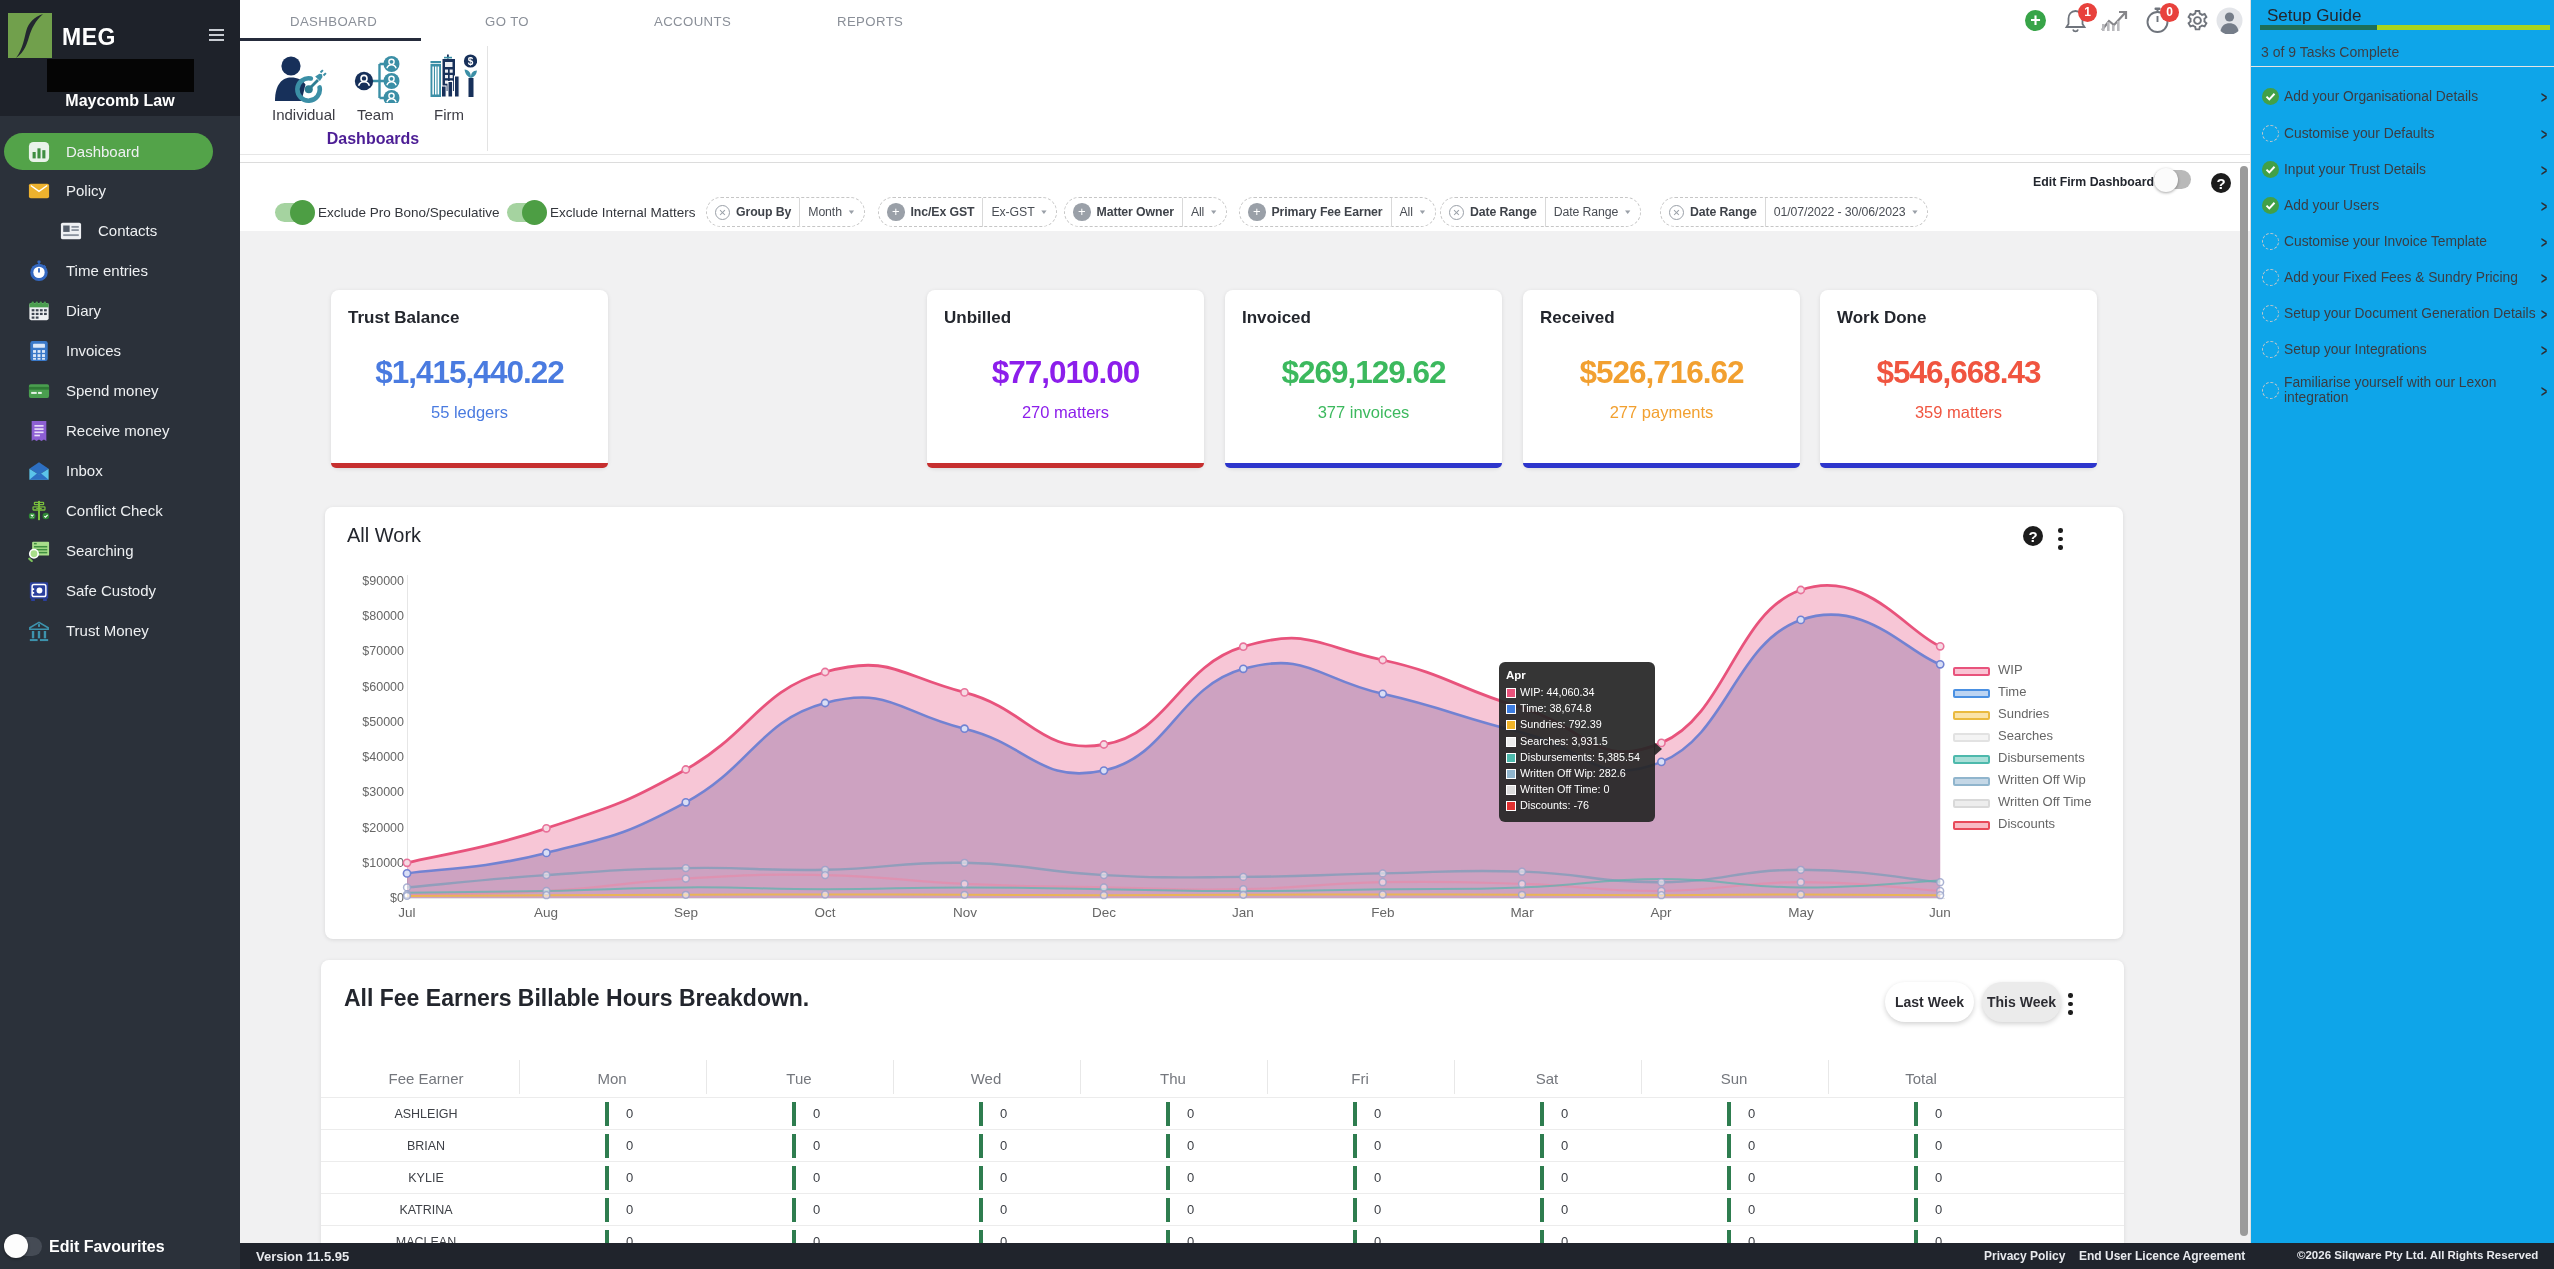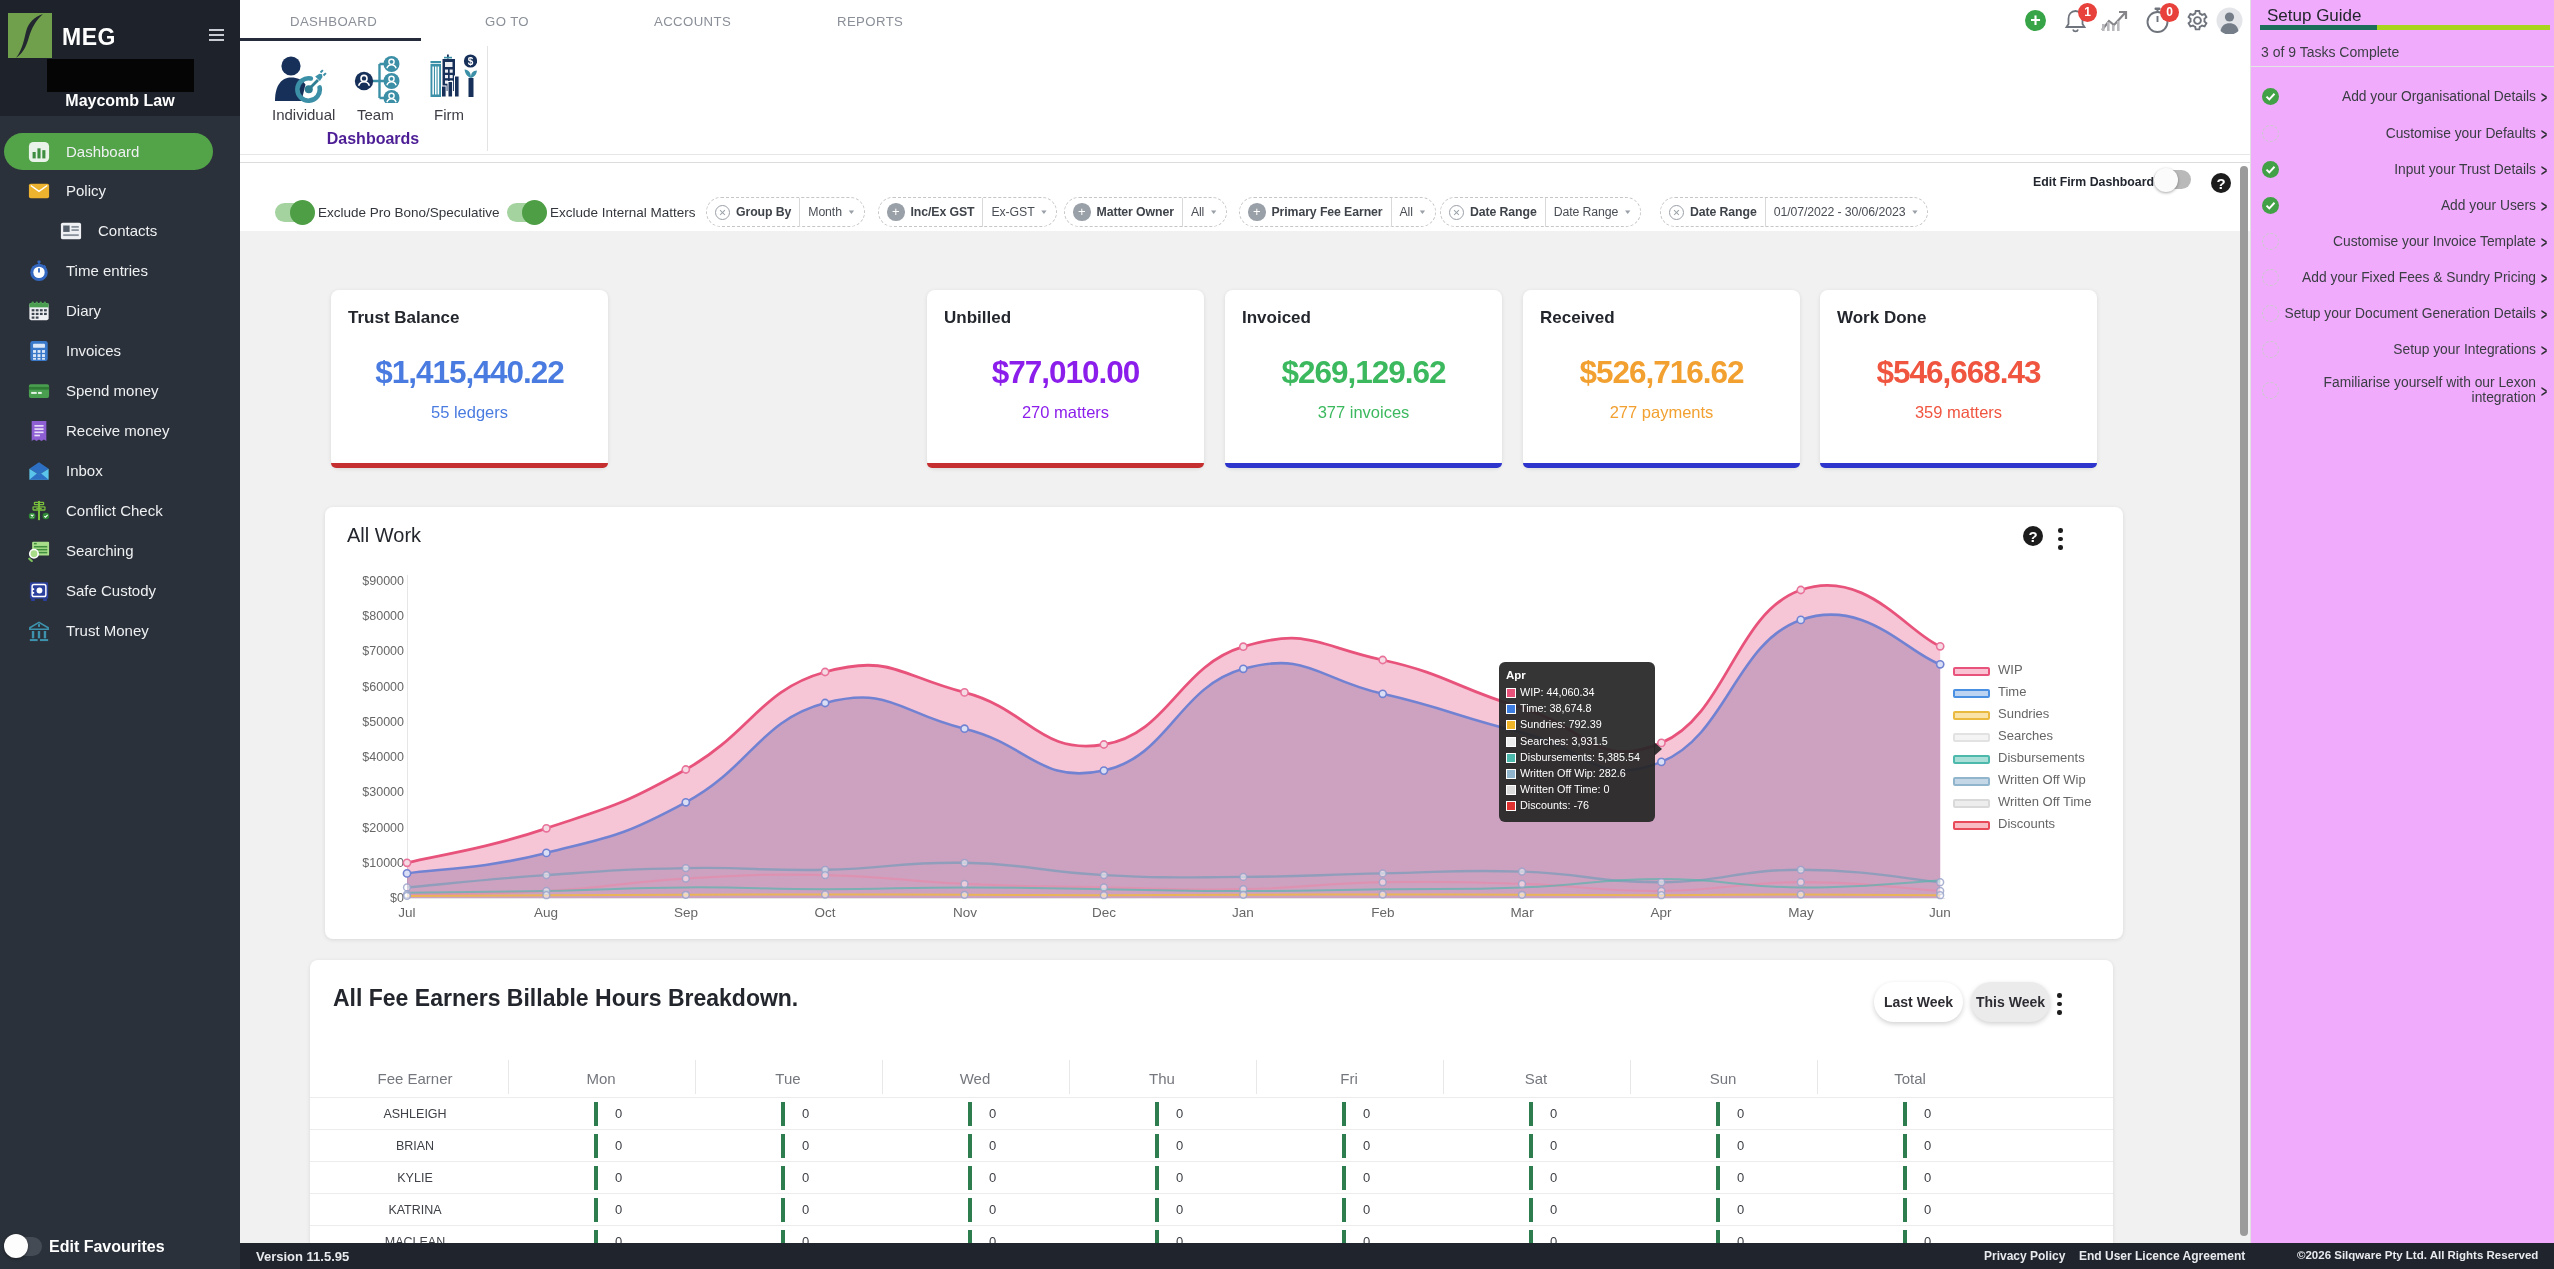--- a/index.html
+++ b/index.html
@@ -70,33 +70,33 @@
 .kebab i { display:block; width:4.5px; height:4.5px; background:#1c1c1c; border-radius:50%; margin-bottom:4px; }
 .lgrow { position:absolute; left:1628px; font-size:13px; color:#666; height:15px; line-height:15px; }
 .lgrow .sw { display:inline-block; width:37px; height:9px; border:2.5px solid; border-radius:2px; vertical-align:-2px; margin-right:8px; }
 #tooltip { position:absolute; left:1174px; top:155px; width:156px; height:160px; background:rgba(38,38,38,.93); border-radius:6px; color:#fff; padding:7px 0 0 7px; }
 .tth { font-size:11.5px; font-weight:bold; margin-bottom:5px; }
 .ttr { font-size:10.8px; height:16.2px; white-space:nowrap; }
 .ttsw { display:inline-block; width:10px; height:10px; border:1.4px solid #fff; margin-right:4px; vertical-align:-2px; }
 #ttarrow { position:absolute; right:-7px; top:80px; width:0; height:0; border-top:7px solid transparent; border-bottom:7px solid transparent; border-left:8px solid rgba(38,38,38,.93); }
 
 
-#feecard { position:absolute; left:70px; top:797px; width:1803px; height:283px; background:#fff; border-radius:8px 8px 0 0; box-shadow:0 1px 4px rgba(0,0,0,.10); }
+#feecard { position:absolute; left:81px; top:797px; width:1803px; height:283px; background:#fff; border-radius:8px 8px 0 0; box-shadow:0 1px 4px rgba(0,0,0,.10); }
 #feetitle { position:absolute; left:23px; top:25px; font-size:23px; font-weight:bold; color:#23262d; }
 .wbtn { position:absolute; top:22px; height:40px; border-radius:20px; font-size:14px; font-weight:bold; color:#2d2d33; text-align:center; line-height:40px; box-shadow:0 2px 5px rgba(0,0,0,.18); }
 .th { position:absolute; top:0; font-size:15px; color:#74777d; text-align:center; }
 .hsep { position:absolute; top:100px; width:1px; height:34px; background:#e8e8e8; }
 .feerow { position:absolute; left:0; width:1803px; height:32px; border-top:1px solid #ececec; }
 .fname { position:absolute; left:60px; width:90px; text-align:center; top:9px; font-size:12.5px; color:#3e4147; }
 .gbar { position:absolute; top:4px; width:4px; height:24px; background:#2e7d4f; }
 .zval { position:absolute; top:8px; font-size:13px; color:#3e4147; }
 #scrollbar { left:2240px; top:166px; width:8px; height:1070px; background:#9b9b9b; border-radius:4px; z-index:4; }
 
 
-#setup { left:2250px; top:0; width:304px; height:1243px; background:#f0abfc; border-left:1px solid #e0e0e0; z-index:6;text-align:right; }
+#setup { left:2250px; top:0; width:304px; height:1243px; background:#0ea5e9; border-left:1px solid #e0e0e0; z-index:6; }
 #sgtitle { left:16px; top:6px; position:absolute; font-size:17px; color:#23262d; }
 #sgbar { position:absolute; left:9px; top:25px; width:290px; height:5px; background:#a9d41d; }
 #sgbar div { width:117px; height:5px; background:#1d6e5a; }
 #sgsub { position:absolute; left:10px; top:44px; font-size:14px; color:#3c3f45; }
 #sgdiv { position:absolute; left:0; top:66px; width:304px; height:1px; background:#e4e4e4; }
 .task { position:absolute; left:0; width:304px; }
 .task .tck { position:absolute; left:11px; top:0; width:17px; height:17px; border-radius:50%; }
 .tck.done { background:#42a047; }
 .tck.todo { border:1.6px dashed #c9c9c9; }
 .task .txt { position:absolute; left:33px; top:1px; width:252px; font-size:13.8px; color:#3a3d43; }

